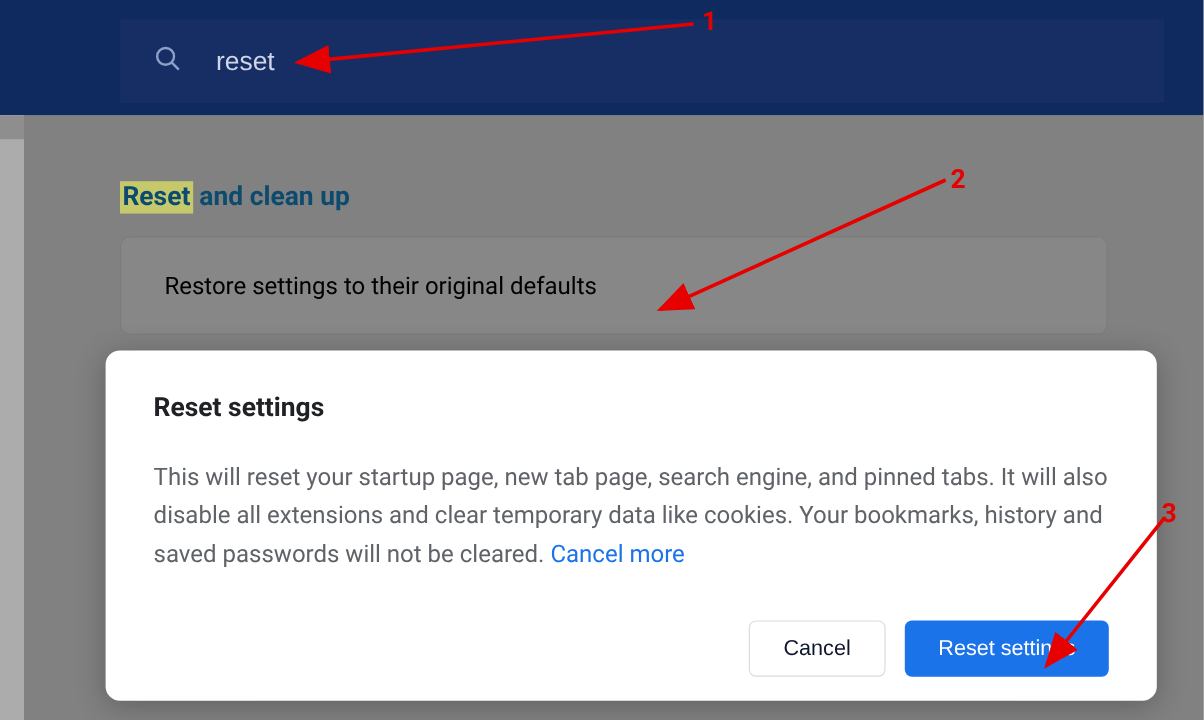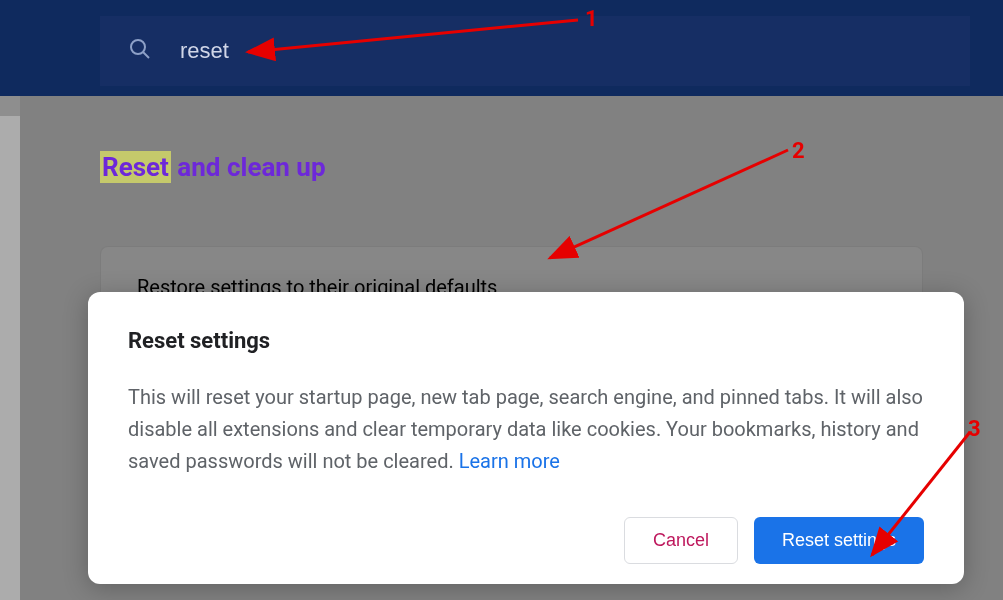--- a/index.html
+++ b/index.html
@@ -47,23 +47,23 @@
     .content-area {
       background: rgba(0,0,0,0.25);
       position: absolute;
       top: 96px;
       left: 20px;
       right: 0;
       bottom: 0;
       padding: 56px 80px 0 80px;
     }
     .section-title {
-      font-size: 26px;
-      color: #6d28d9;
-      margin-bottom: 64px;
+      font-size: 22px;
+      color: #0c4a6e;
+      margin-bottom: 20px;
     }
     .highlight {
       background: #c5c96b;
       padding: 1px 2px;
     }
     .settings-card {
       background: rgba(255,255,255,0.05);
       border: 1px solid rgba(0,0,0,0.08);
       border-radius: 8px;
       padding: 28px 36px;
@@ -111,21 +111,21 @@
     .btn {
       padding: 12px 28px;
       font-size: 18px;
       font-weight: 500;
       border-radius: 6px;
       cursor: pointer;
       border: none;
     }
     .btn-cancel {
       background: white;
-      color: #be185d;
+      color: #0f172a;
       border: 1px solid #dadce0;
       text-align: center;
     }
     .btn-primary {
       background: #1a73e8;
       color: white;
     }
     .annotation-svg {
       position: absolute;
       top: 0;
@@ -174,21 +174,21 @@
     <span class="highlight">Reset</span><span> and clean up</span>
   </h2>
   <div class="settings-card">
     <span>Restore settings to their original defaults</span>
   </div>
 </div>
 
 <div class="dialog">
   <h3 class="dialog-title">Reset settings</h3>
   <p class="dialog-body">
-    <span>This will reset your startup page, new tab page, search engine, and pinned tabs. It will also disable all extensions and clear temporary data like cookies. Your bookmarks, history and saved passwords will not be cleared. </span><a href="#" class="learn-more">Learn more</a>
+    <span>This will reset your startup page, new tab page, search engine, and pinned tabs. It will also disable all extensions and clear temporary data like cookies. Your bookmarks, history and saved passwords will not be cleared. </span><a href="#" class="learn-more">Cancel more</a>
   </p>
   <div class="dialog-buttons">
     <button class="btn btn-cancel">Cancel</button>
     <button class="btn btn-primary">Reset settings</button>
   </div>
 </div>
 
 <svg class="annotation-svg" width="1003" height="600">
   <defs>
     <marker id="arrowhead" markerWidth="10" markerHeight="8" refX="9" refY="4" orient="auto">

